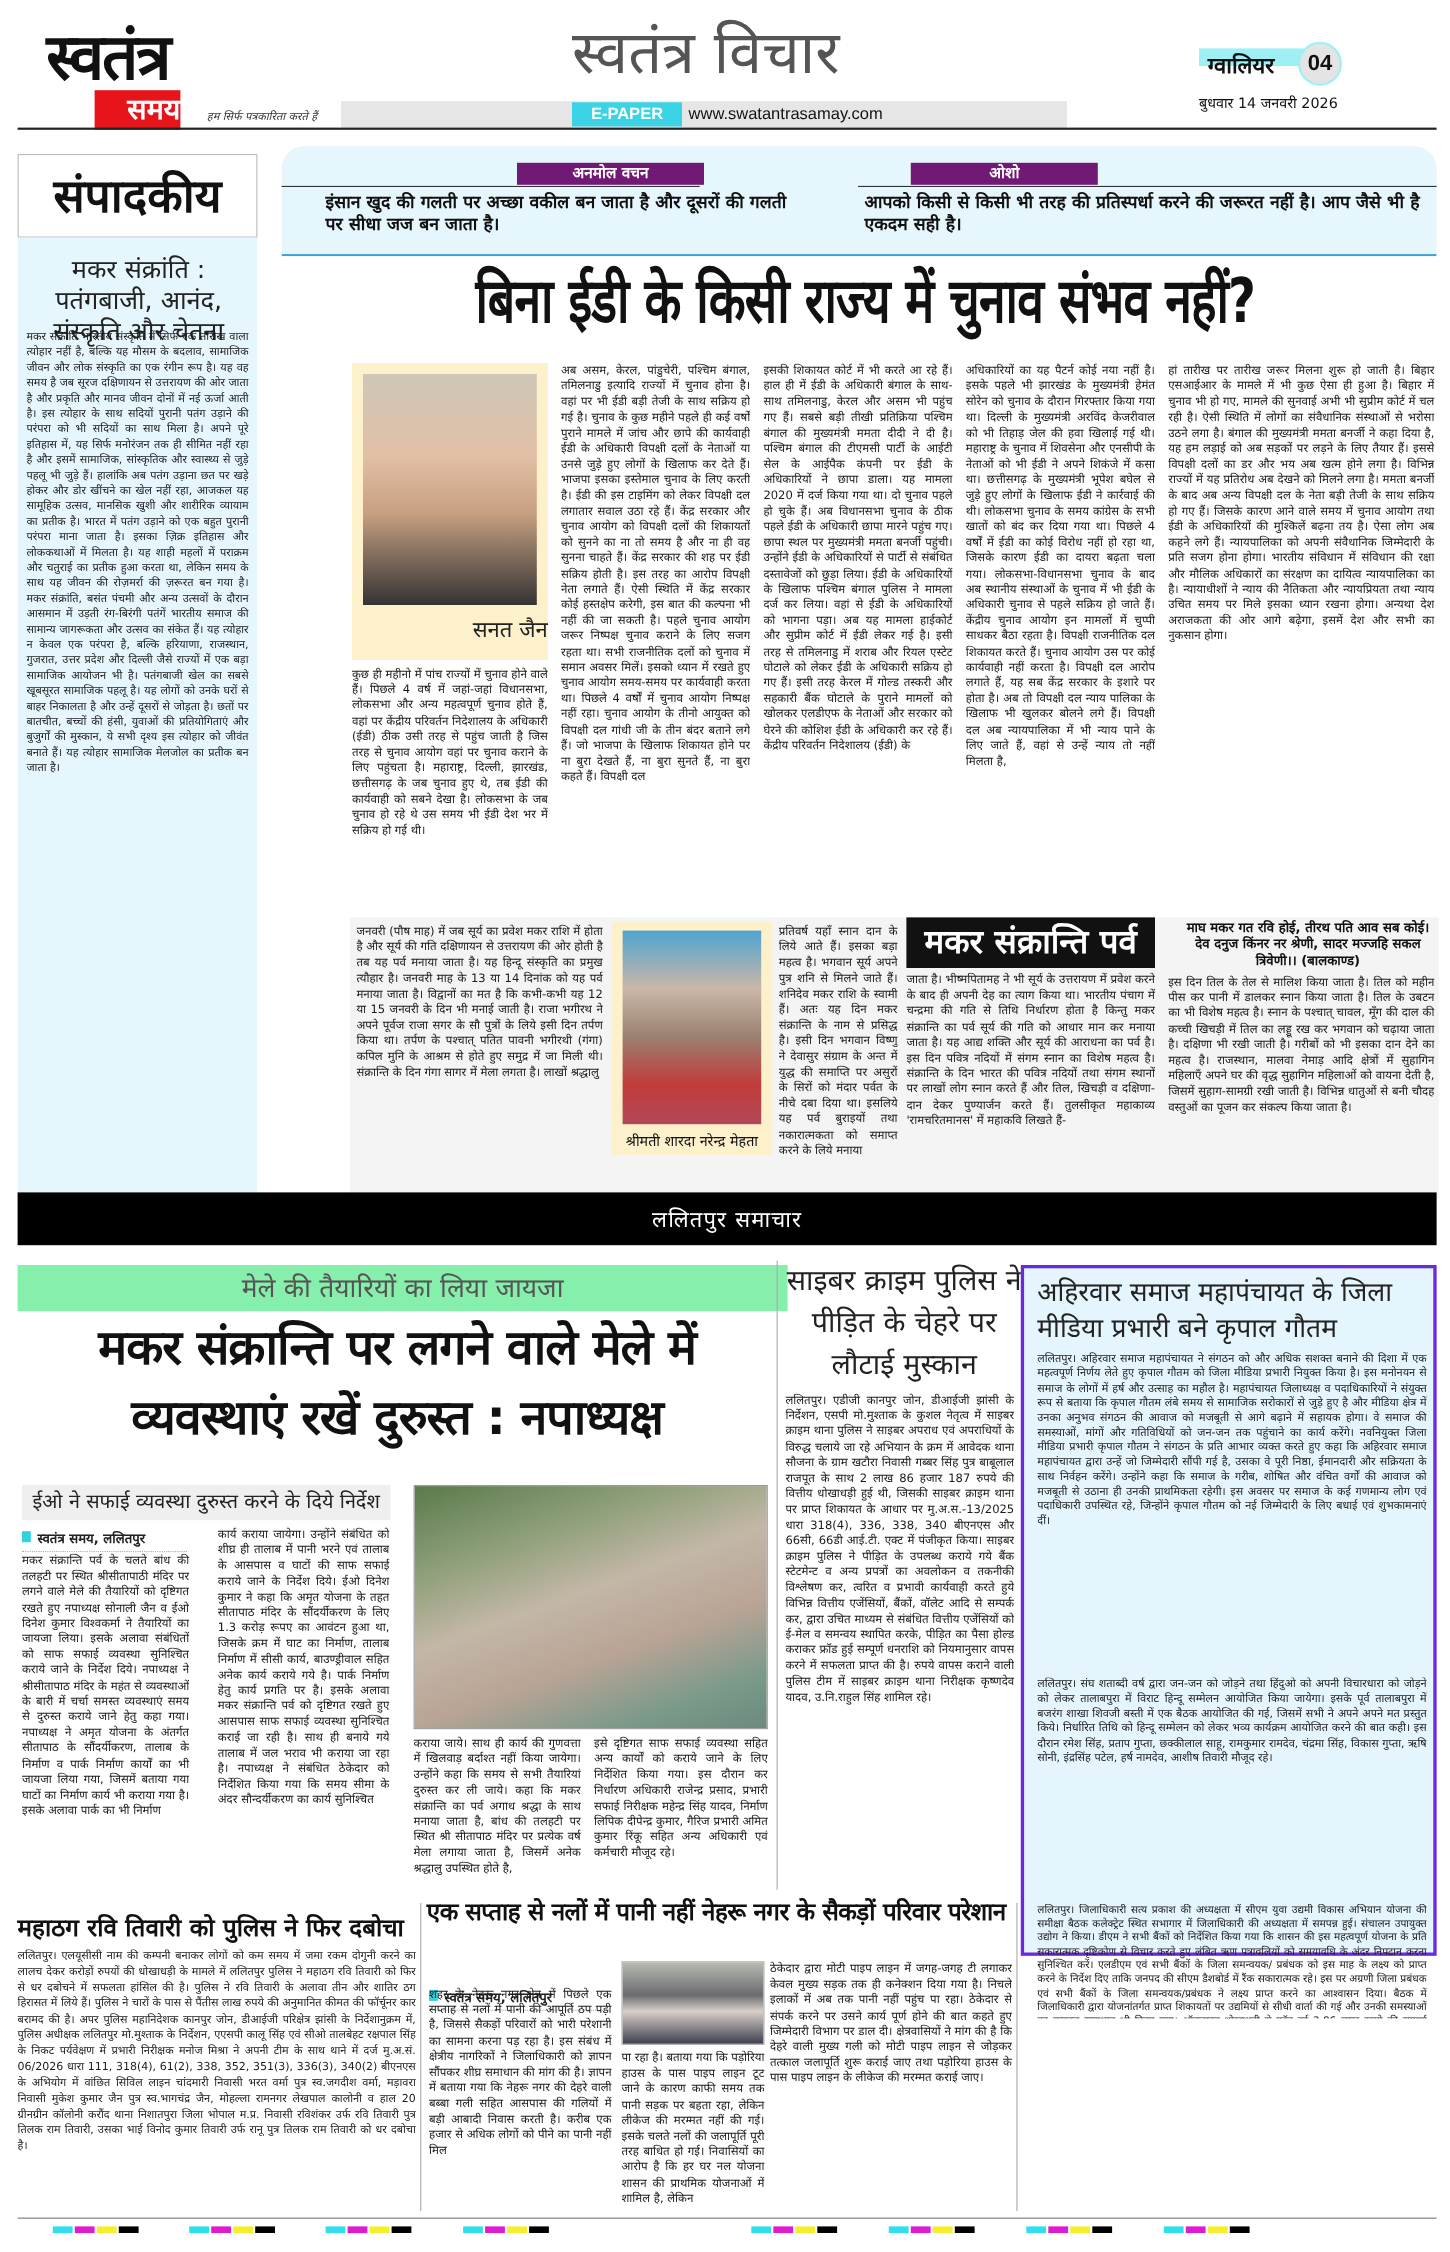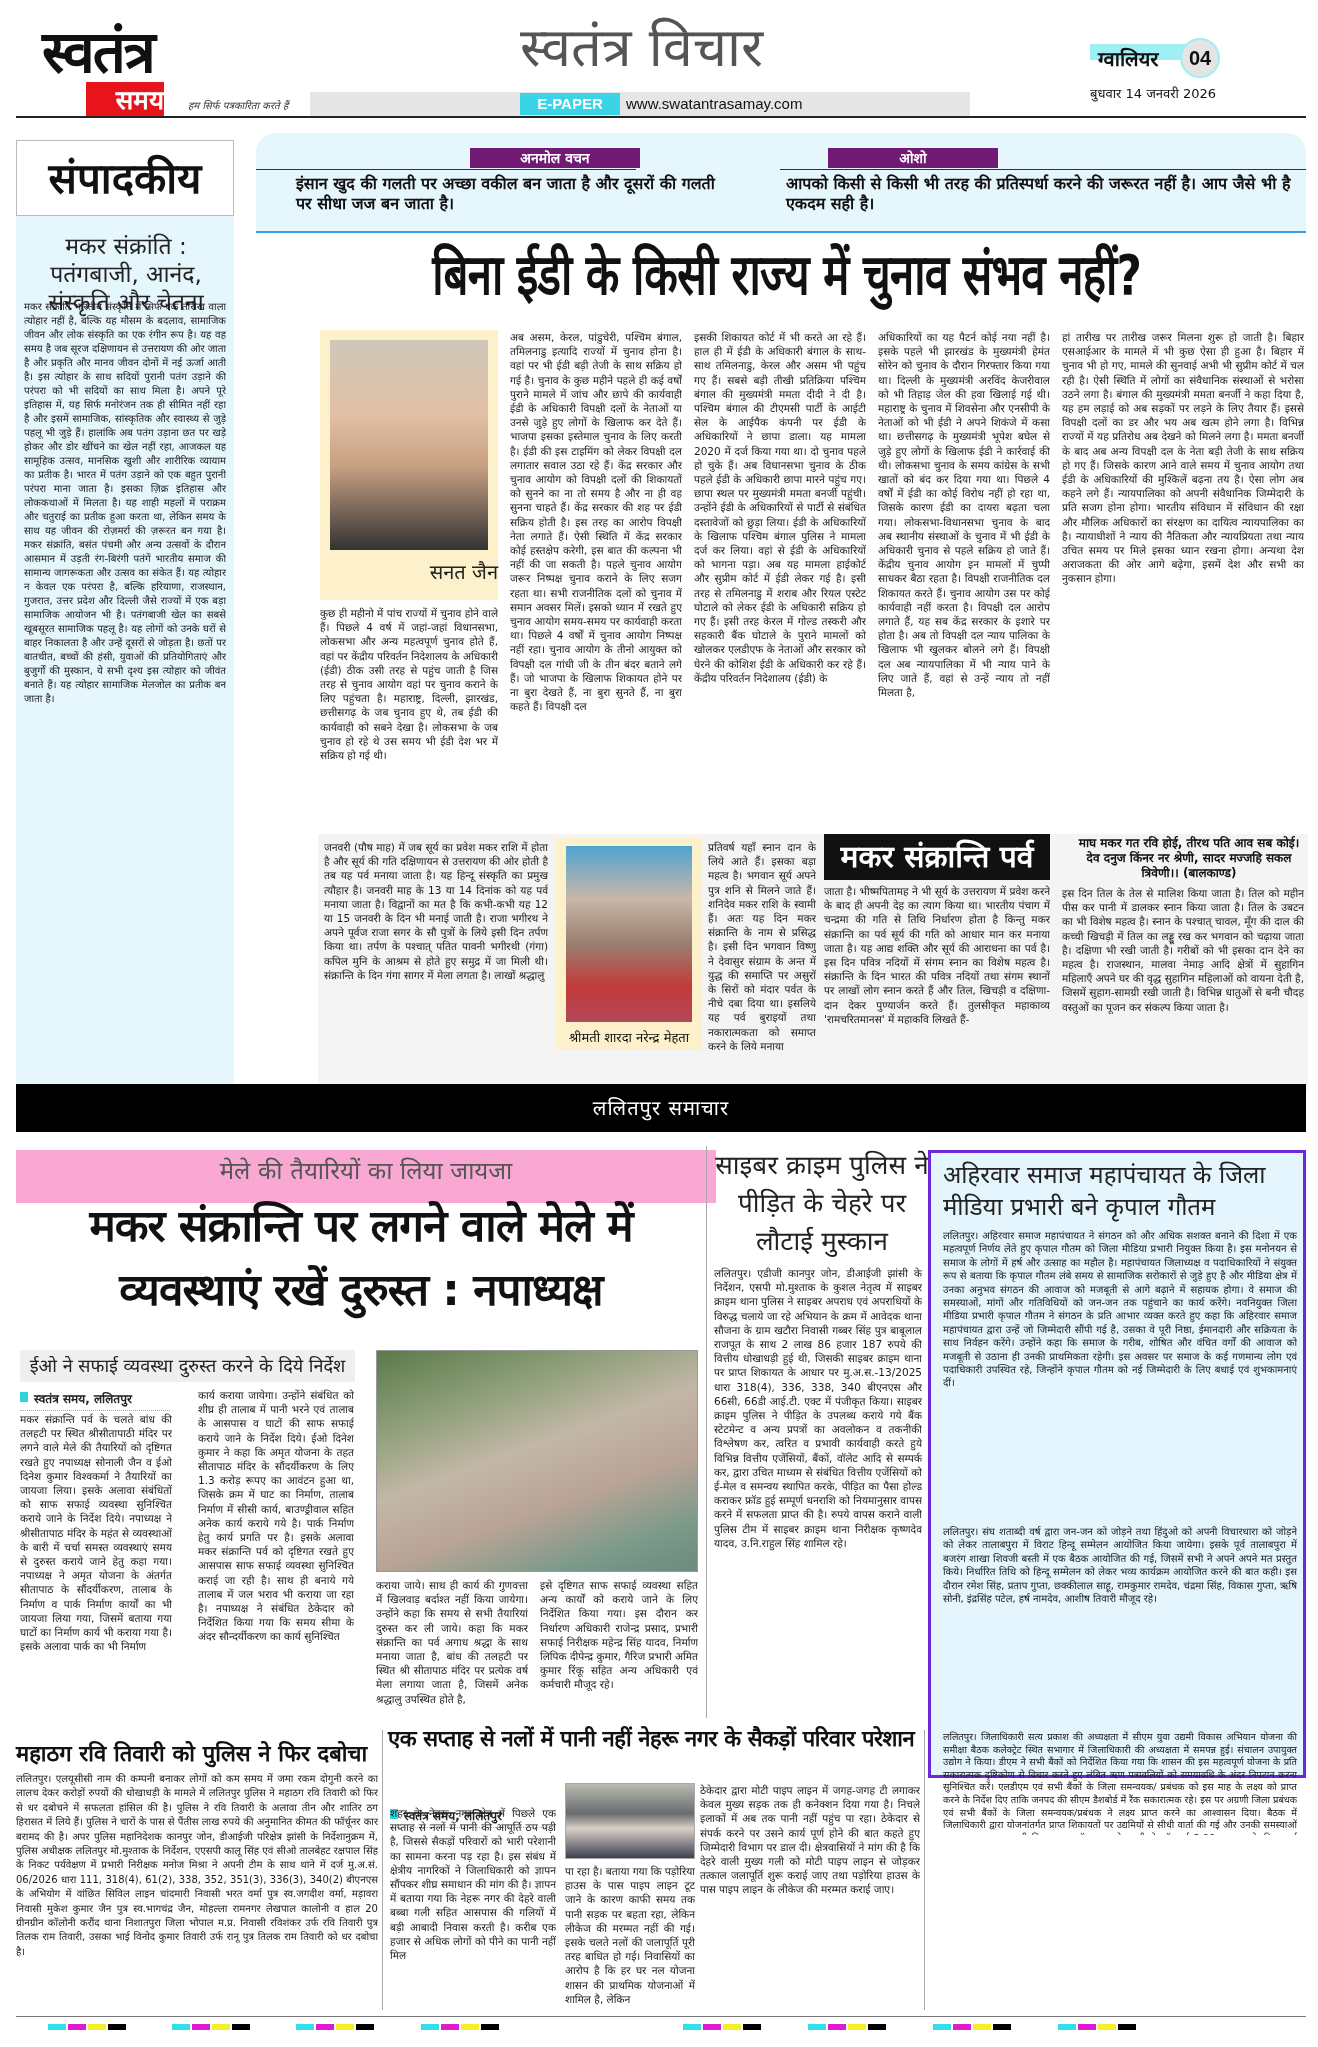--- a/index.html
+++ b/index.html
@@ -34,21 +34,21 @@
 .col-sep{width:1px;background:#aaa}
 
 .sank-area{left:318px;top:834px;width:990px;height:256px;background:#f4f4f4}
 .photo2{left:556px;top:838px;width:146px;height:212px;background:#fdf1cc}
 .photo2 .img{left:10px;top:8px;width:126px;height:176px;background:linear-gradient(180deg,#4fa4cf 0%,#c9b7a8 30%,#9a8070 55%,#c23a3a 80%,#b2485a 100%)}
 .sank-title{left:824px;top:834px;width:226px;height:46px;background:#111;color:#fff;font-size:30px;font-weight:bold;text-align:center;line-height:46px}
 .doha{left:1074px;top:836px;width:230px;font-size:12px;font-weight:bold;text-align:center;line-height:15px}
 
 .section-bar{left:16px;top:1084px;width:1290px;height:48px;background:#000;color:#fff;font-size:20px;text-align:center;line-height:48px;letter-spacing:1px}
 
-.kicker{left:16px;top:1150px;width:700px;height:53px;background:#f9a8d4;font-size:24px;color:#555;text-align:center;line-height:42px}
+.kicker{left:16px;top:1150px;width:700px;height:42px;background:#86efac;font-size:24px;color:#555;text-align:center;line-height:42px}
 .big-hl{left:16px;top:1194px;width:690px;font-size:44px;font-weight:bold;line-height:64px;text-align:center;letter-spacing:-1px}
 .sub-kicker{left:20px;top:1350px;width:335px;height:32px;background:#efefef;font-size:18px;text-align:center;line-height:32px;color:#222}
 .byline{font-size:12px;font-weight:bold;color:#222;padding-left:14px;position:relative;border-bottom:1px dotted #aaa;padding-bottom:3px}
 .byline:before{content:"";position:absolute;left:0;top:2px;width:8px;height:10px;background:#2fd3e0}
 .photo3{left:376px;top:1350px;width:322px;height:222px;background:linear-gradient(160deg,#5b7a4b 0%,#8fa07a 25%,#c3b7a7 45%,#b9a496 65%,#7b9a8a 85%,#6d8a7c 100%);border:1px solid #999}
 .cyber-hl{left:712px;top:1146px;width:220px;font-size:26px;line-height:38px;text-align:center;color:#222}
 .ahir-box{left:928px;top:1150px;width:378px;height:628px;background:#e4f5fd;border:3px solid #6d28d9}
 .ahir-hl{font-size:24px;line-height:32px;color:#222}
 .h-small{font-size:22px;line-height:32px;color:#222}
 .cheat-hl{left:16px;top:1740px;width:360px;font-size:22px;font-weight:bold;line-height:28px;white-space:nowrap}

